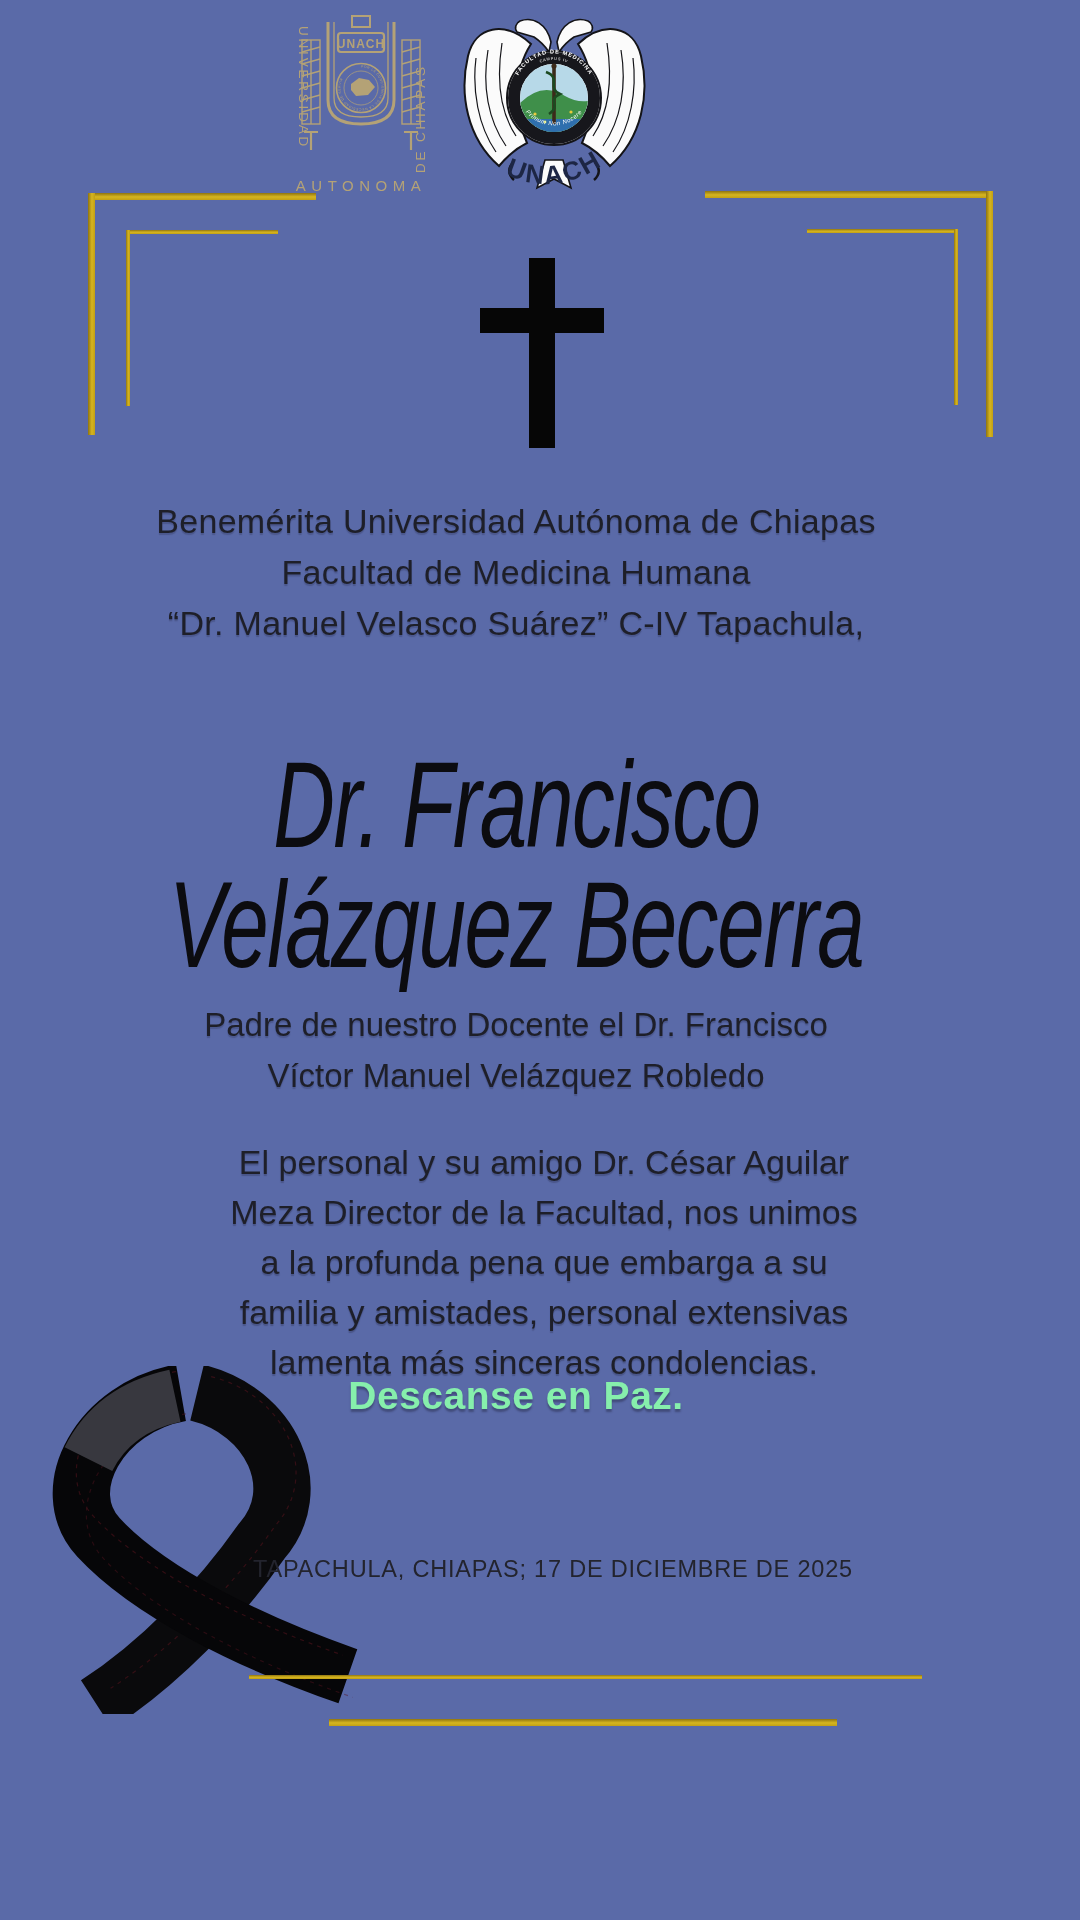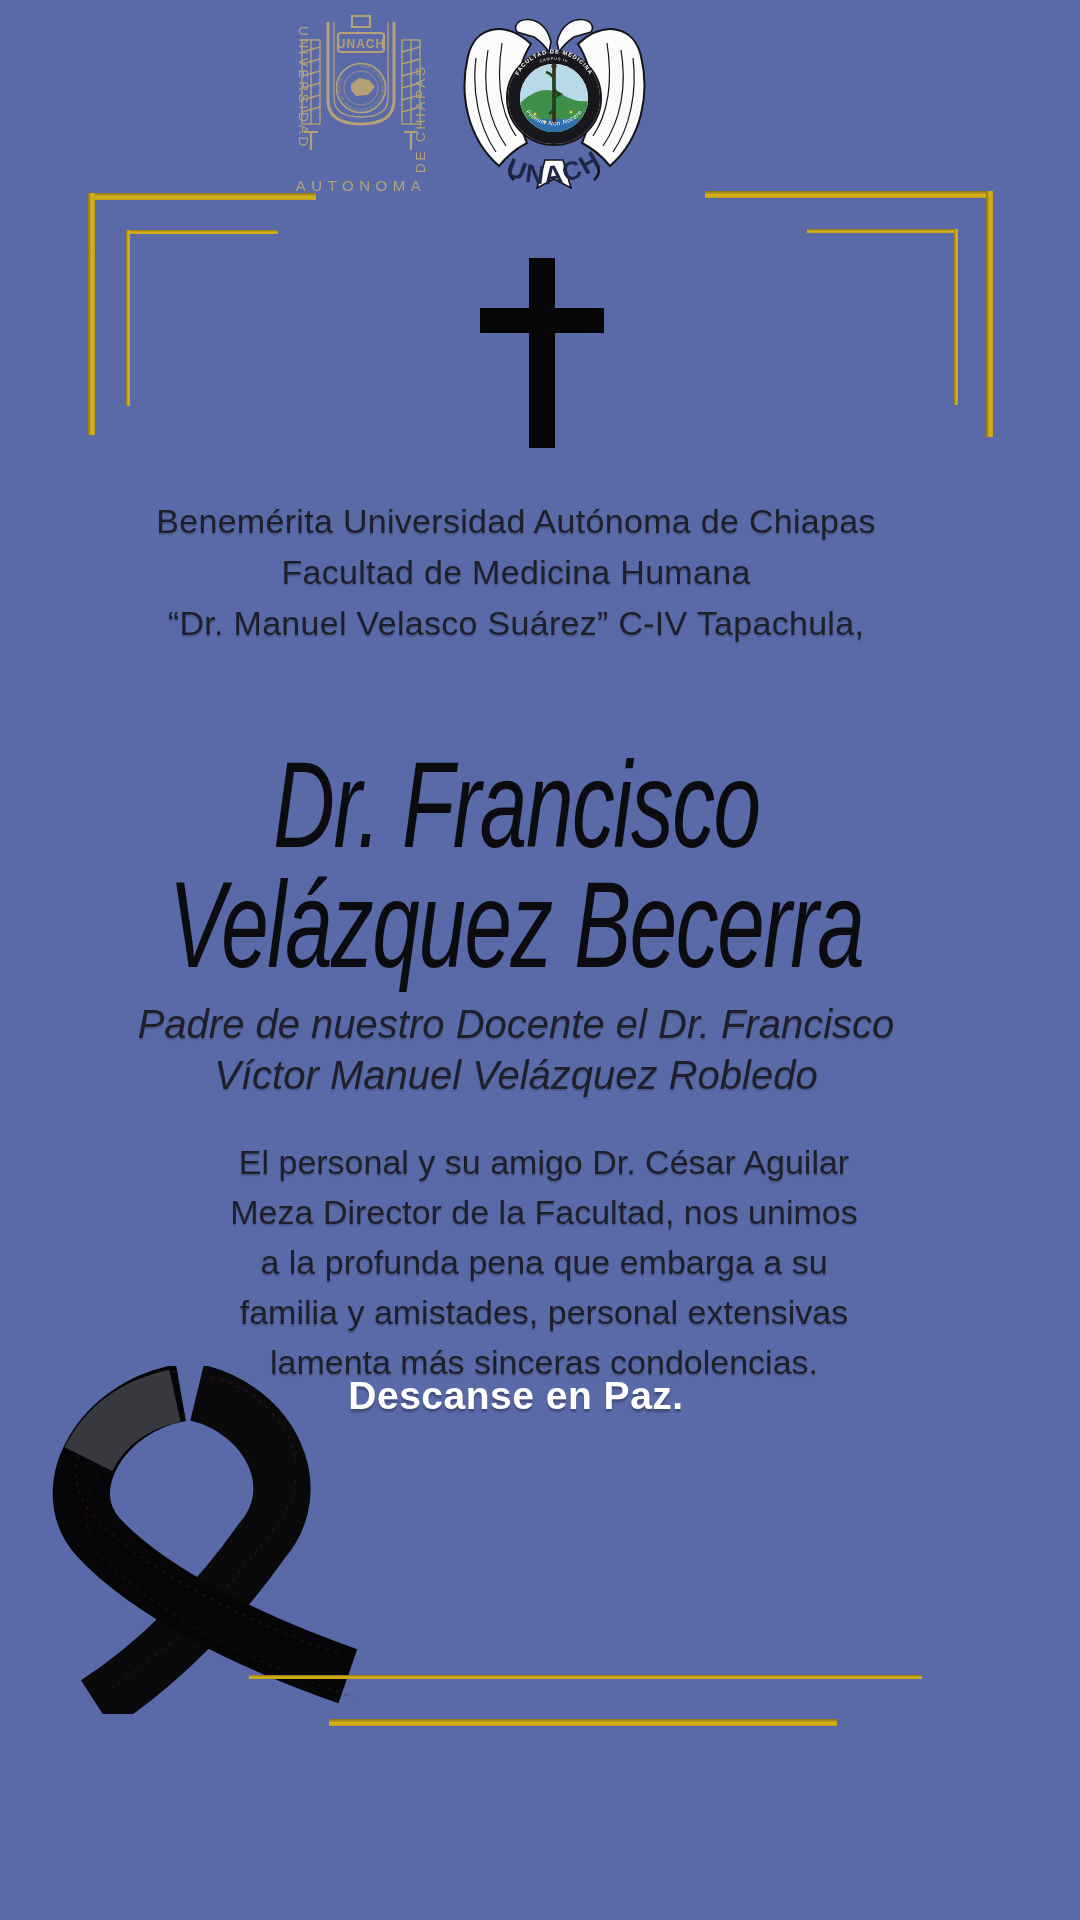--- a/index.html
+++ b/index.html
@@ -14,23 +14,23 @@
   .gold-v{background:linear-gradient(90deg,#8f7410,#d6b51f 55%,#c2a014);}
   
   .cross-bar{background:#060606;}
   
   .center-text{left:0;width:1032px;text-align:center;color:#1e1f29;}
   .intro{top:496px;font-size:34px;line-height:51px;letter-spacing:.3px;
          text-shadow:0 2px 1px rgba(25,25,45,.22);}
   .big-name{top:745px;font-size:122px;line-height:120px;font-style:italic;
             font-weight:400;color:#0c0c10;letter-spacing:-2px;}
   .big-name .squeeze{display:inline-block;transform:scaleX(.70);transform-origin:50% 50%;white-space:nowrap;}
-  .relation{top:999px;font-size:40px;line-height:51px;text-shadow:0 2px 1px rgba(25,25,45,.22);font-style:italic;}
+  .relation{top:999px;font-size:33px;line-height:51px;text-shadow:0 2px 1px rgba(25,25,45,.22);}
   .condolence{top:1137px;font-size:34px;line-height:50px;text-shadow:0 2px 1px rgba(25,25,45,.25);padding-left:28px;}
-  .farewell{top:1370px;font-size:39px;line-height:51px;font-weight:700;color:#ffffff;
+  .farewell{top:1370px;font-size:39px;line-height:51px;font-weight:700;color:#86efac;
             text-shadow:0 3px 2px rgba(20,20,40,.35);letter-spacing:.5px;}
   .date-line{top:1556px;left:253px;font-size:23.5px;letter-spacing:.8px;color:#23242e;}
   .logo-tan{fill:#b4a276;}
   .logo-tan-stroke{stroke:#b4a276;fill:none;}
 </style>
 </head>
 <body>
 
 <div id="canvas">
 
@@ -169,17 +169,18 @@
     <path d="M 188,26 C 262,44 298,122 252,174 C 210,234 150,296 88,336" fill="none" stroke="#0a0a0c" stroke-width="57"></path>
     <path d="M 188,26 C 262,44 298,122 252,174 C 210,234 150,296 88,336" transform="translate(14,-16)" fill="none" stroke="#55141e" stroke-width="1.2" stroke-dasharray="4 5" opacity=".55"></path>
 
     <path d="M 172,26 C 92,40 46,122 90,170 C 140,224 240,274 338,308" fill="none" stroke="#060608" stroke-width="57"></path>
     <path d="M 172,26 C 92,40 46,122 90,170 C 140,224 240,274 338,308" transform="translate(-5,-21)" fill="none" stroke="#55141e" stroke-width="1.2" stroke-dasharray="4 5" opacity=".55"></path>
     <path d="M 172,26 C 92,40 46,122 90,170 C 140,224 240,274 338,308" transform="translate(5,21)" fill="none" stroke="#55141e" stroke-width="1.2" stroke-dasharray="4 5" opacity=".45"></path>
 
     <path d="M 166,29 C 124,38 96,60 80,92" fill="none" stroke="#38383f" stroke-width="53"></path>
   </svg>
 
+  <div class="abs date-line">TAPACHULA, CHIAPAS; 17 DE DICIEMBRE DE 2025</div>
 
   <div class="abs gold-h" style="left:249px;top:1675px;width:673px;height:4px"></div>
   <div class="abs gold-h" style="left:329px;top:1719px;width:508px;height:7px"></div>
 
 </div>
 
 </body></html>

